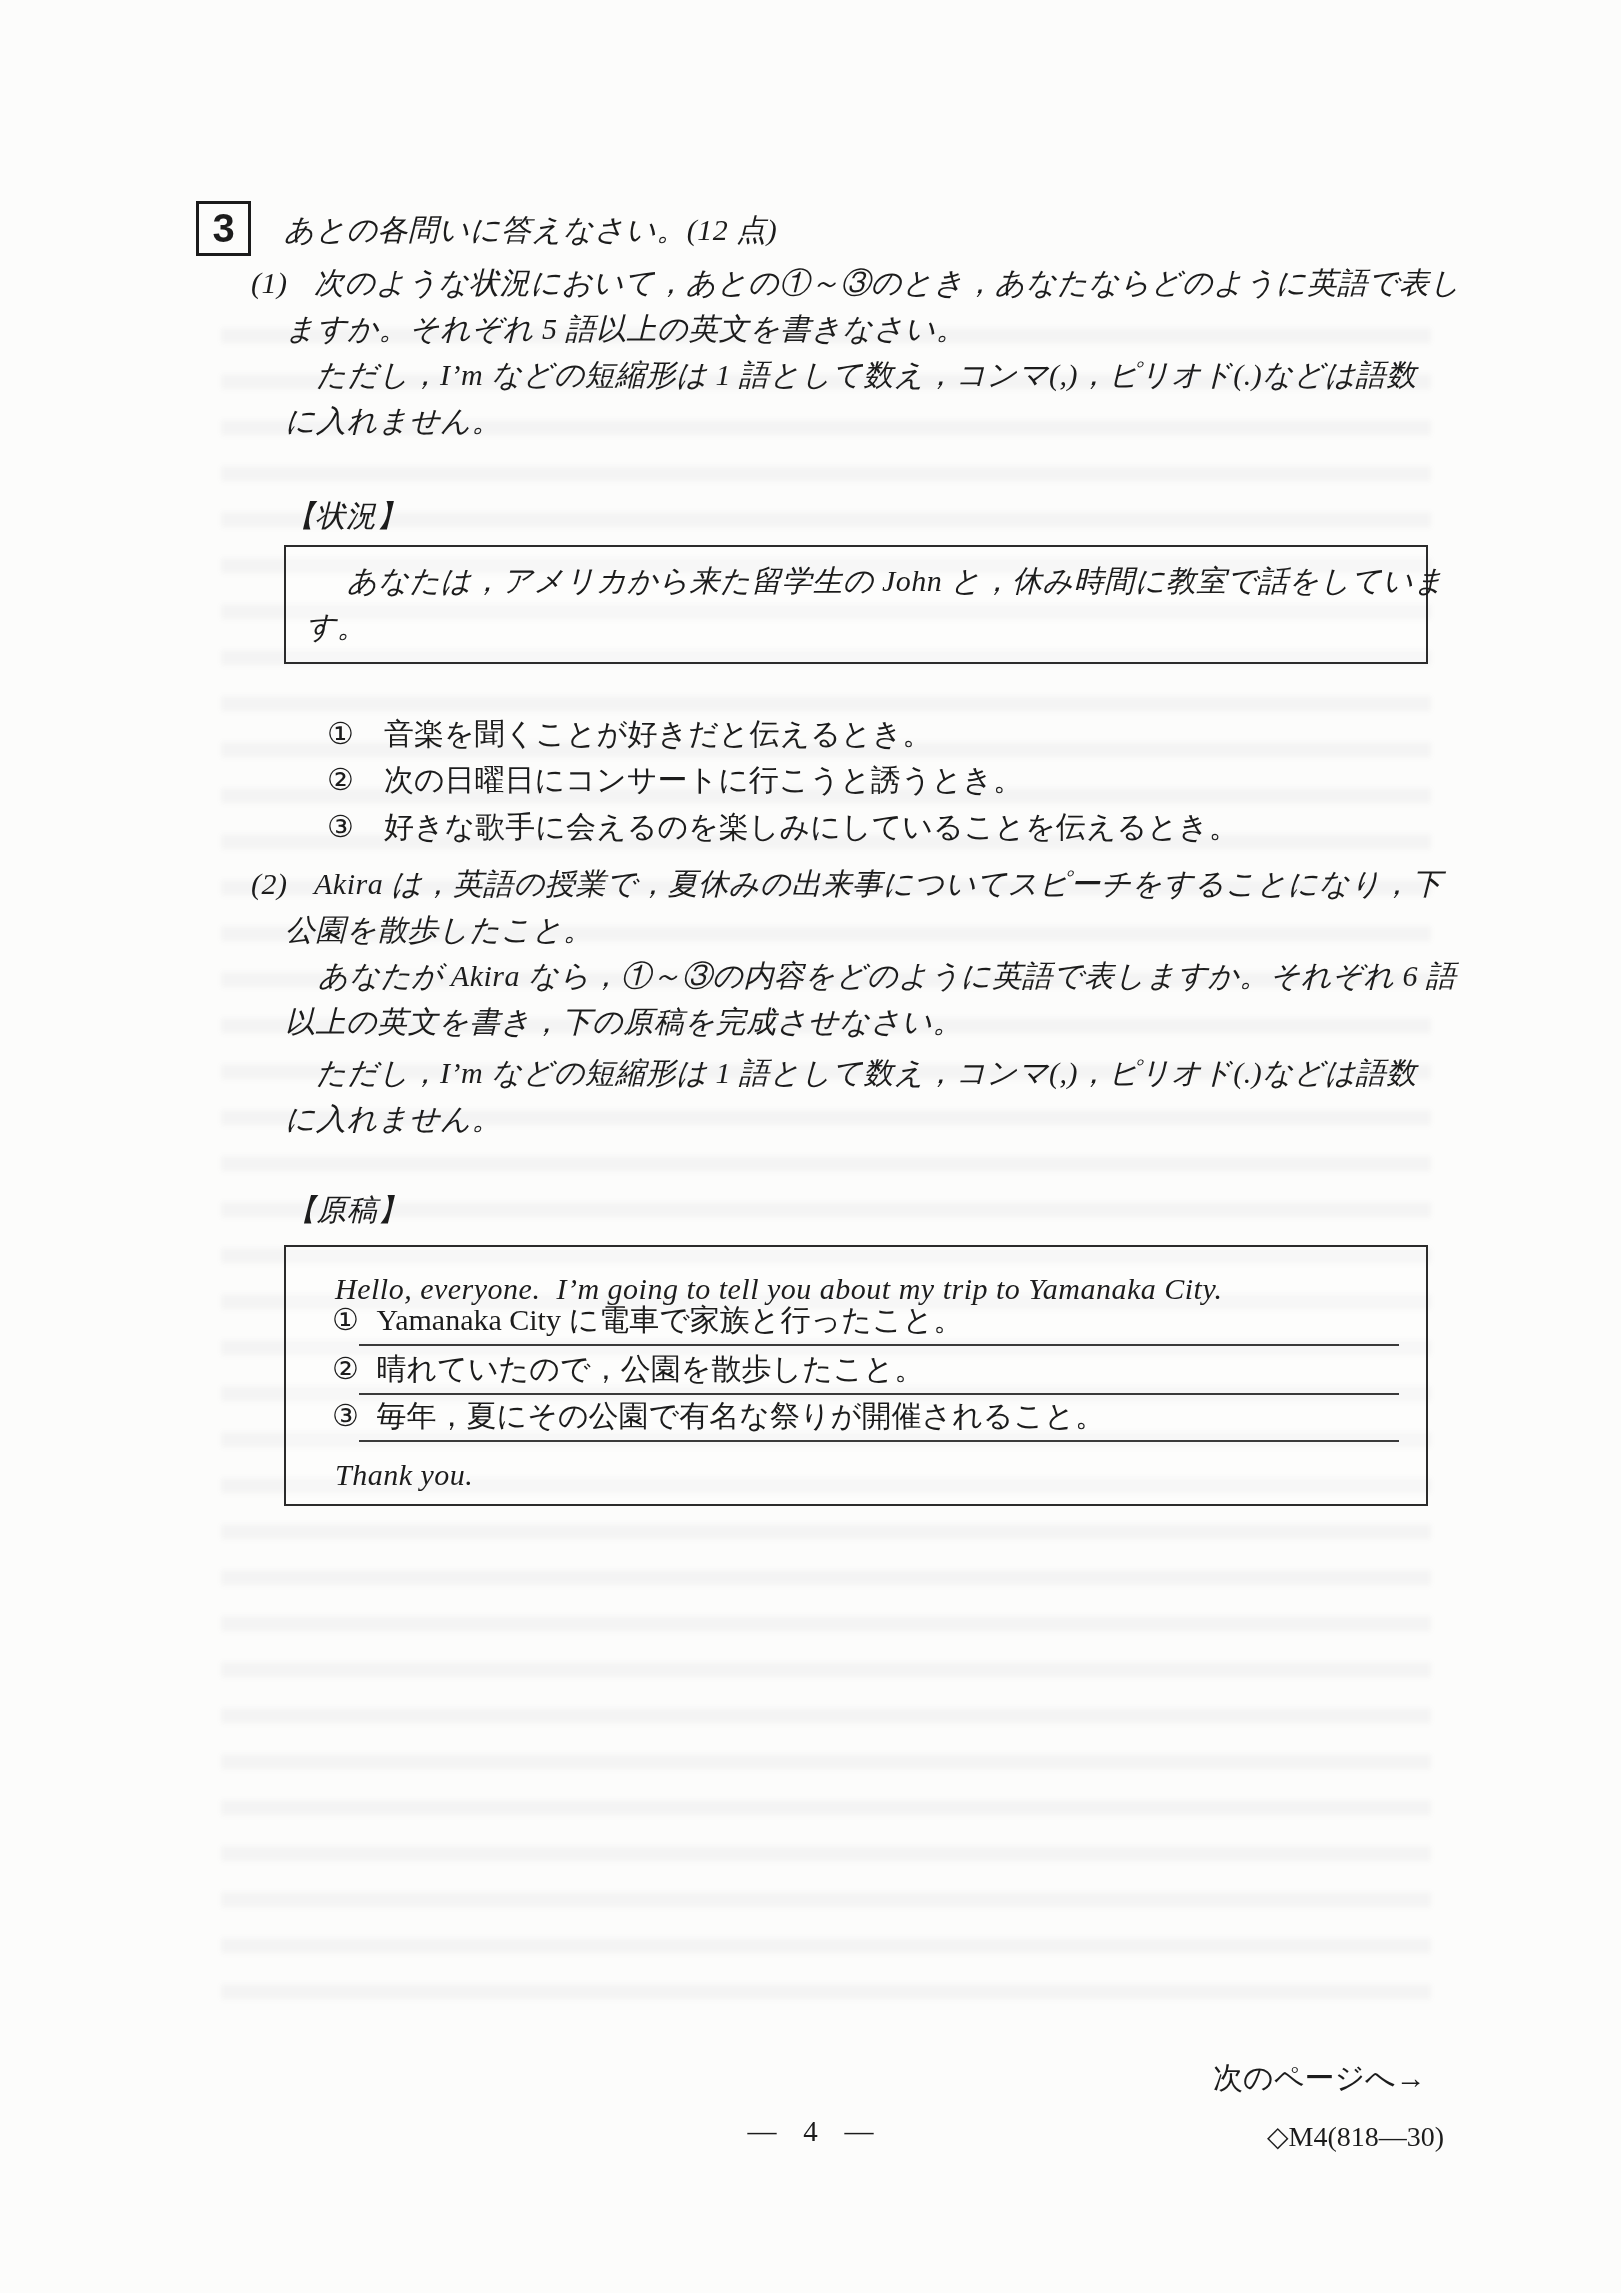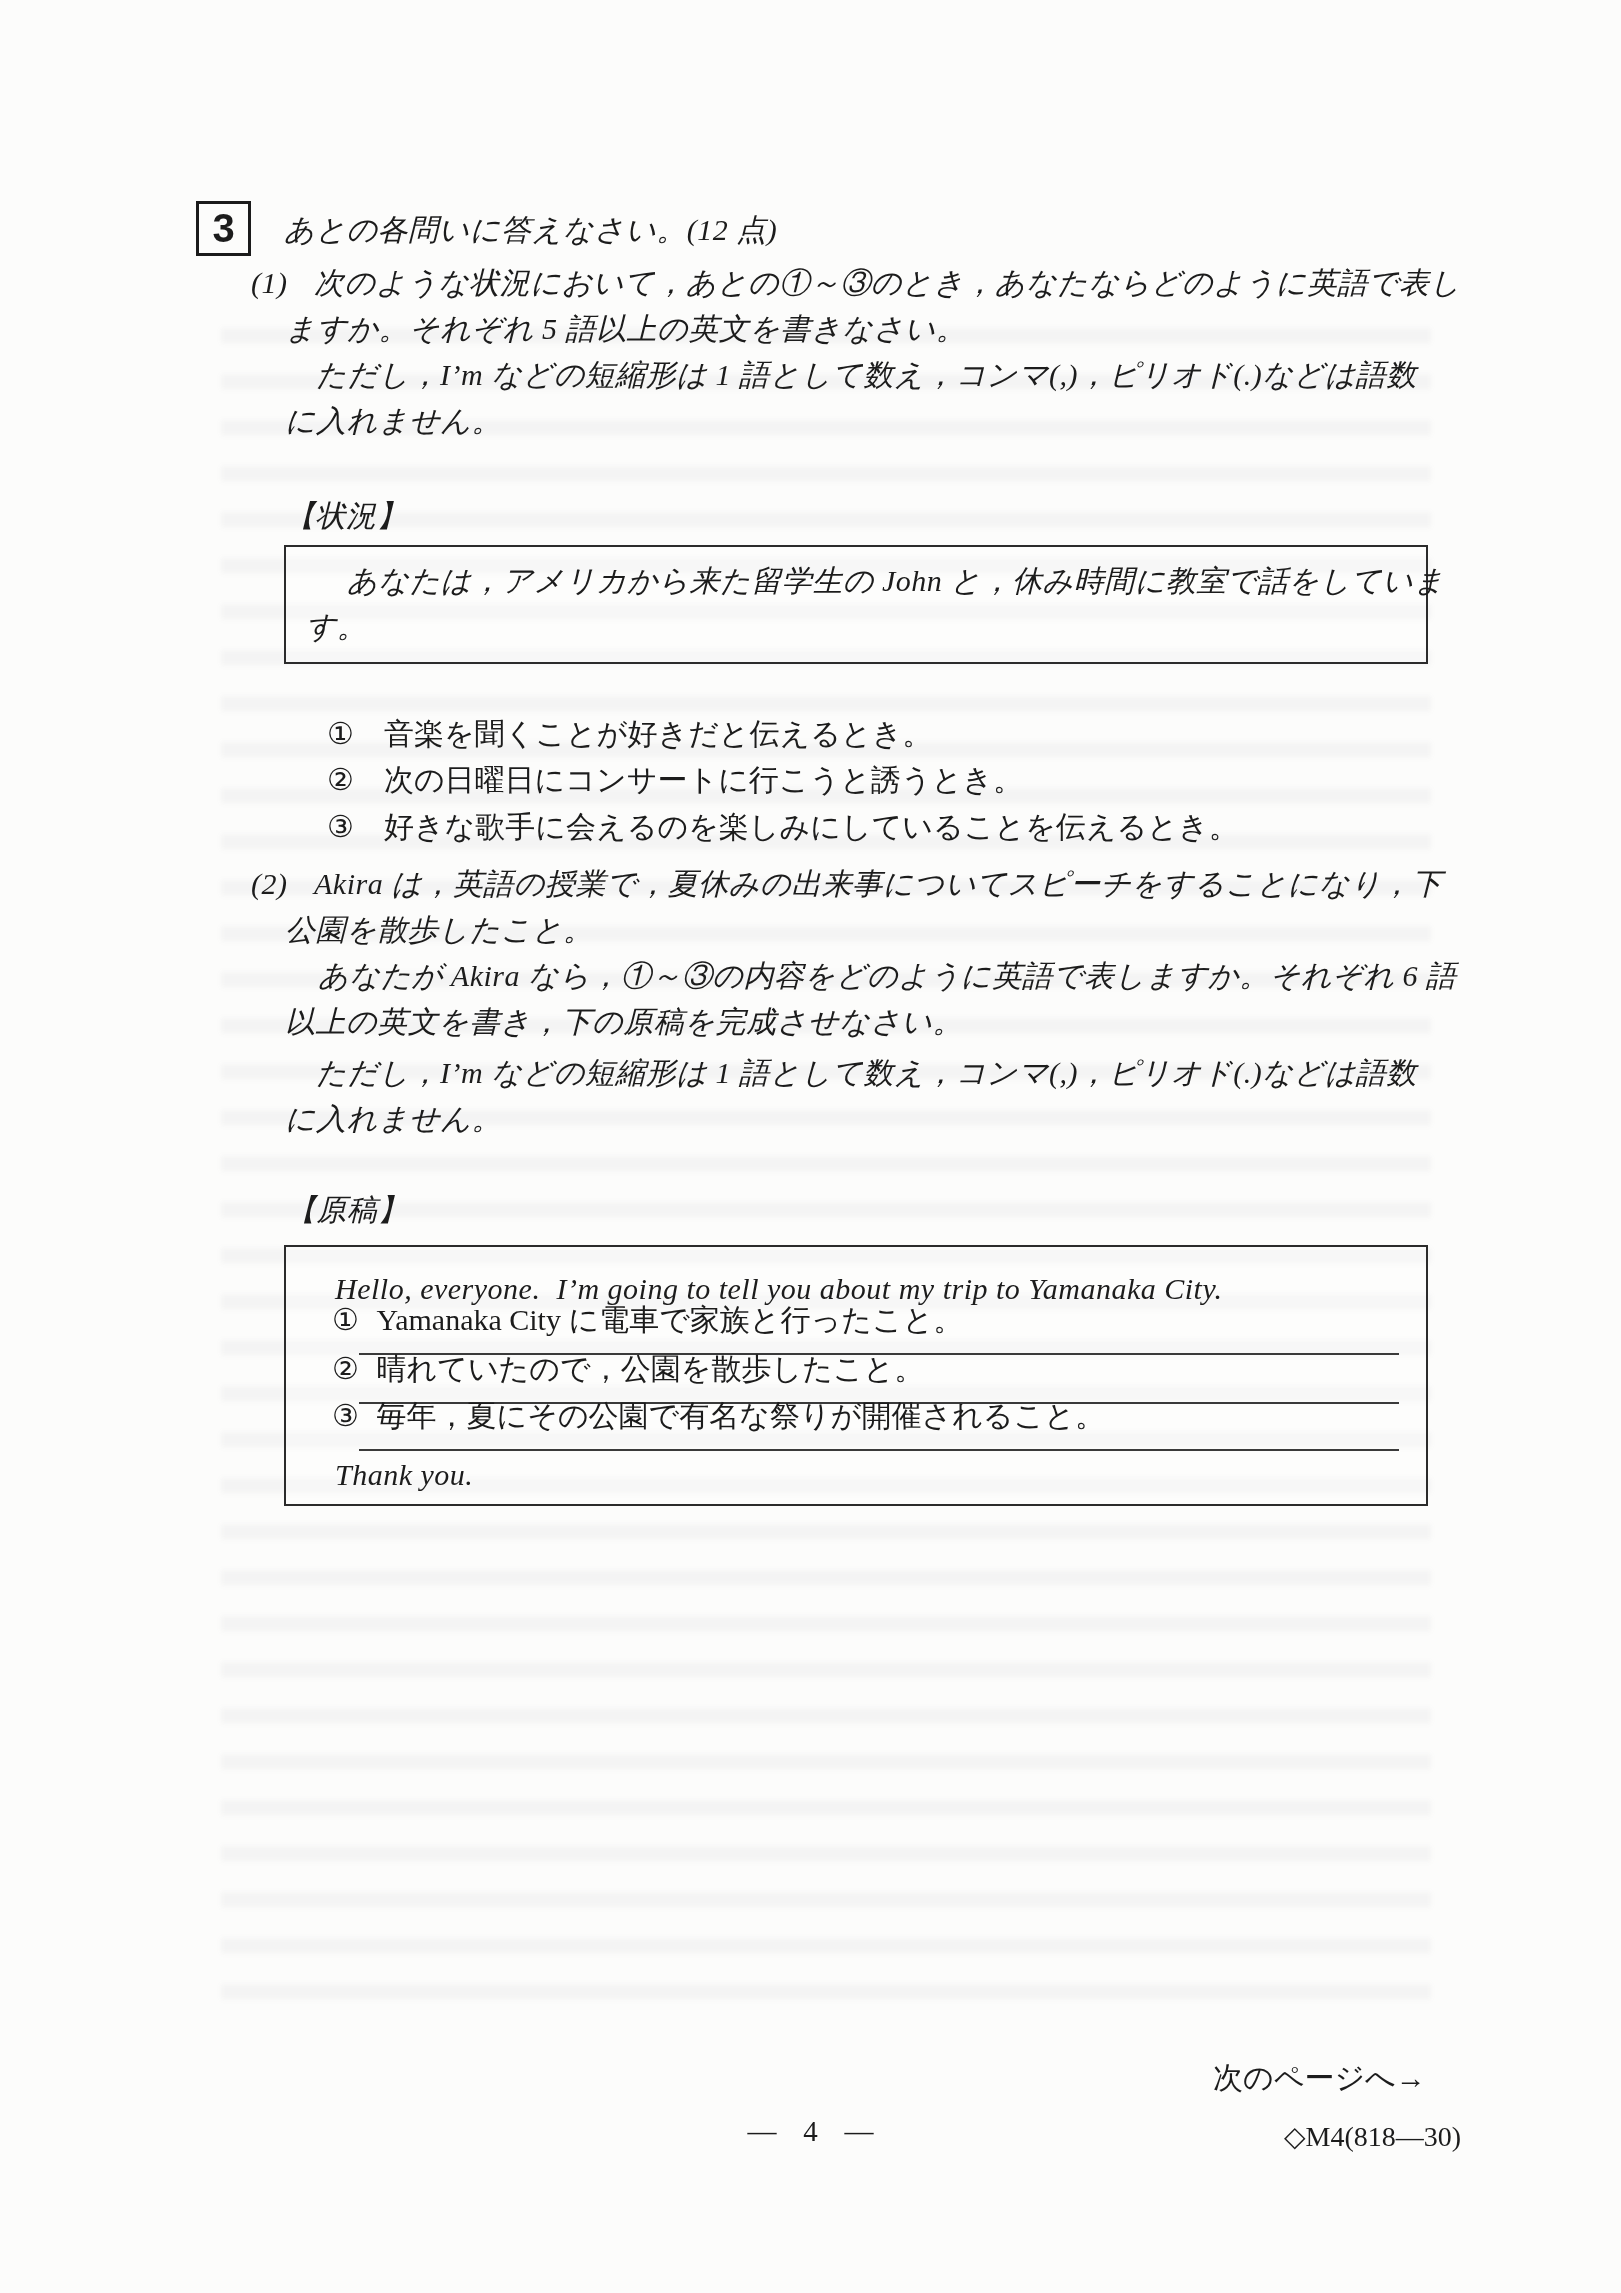--- a/index.html
+++ b/index.html
@@ -44,30 +44,30 @@
   .item{position:absolute;font-size:30px;line-height:39px;white-space:pre;}
   .item .inum{display:inline-block;margin-right:30px;}
   .gk-row{
     position:absolute;left:46px;right:27.4px;
     display:flex;align-items:baseline;
     font-size:30px;line-height:39px;white-space:pre;
   }
   .gk-num{flex:0 0 auto;}
   .gk-text{
     flex:1 1 auto;
-    padding-left:17.6px;padding-bottom:14px;
+    padding-left:17.6px;padding-bottom:5px;
     border-bottom:2px solid #3a3a3a;
     white-space:pre;
   }
   .footer-t{position:absolute;font-size:30px;line-height:37px;white-space:pre;text-align:center;}
   .page-num{
     position:absolute;left:0;right:0;top:2115px;
     text-align:center;font-size:29px;word-spacing:19.6px;white-space:pre;
   }
-  .code{position:absolute;font-size:28px;white-space:pre;margin-left:17px;}
+  .code{position:absolute;font-size:28px;white-space:pre;}
 </style>
 </head>
 <body>
 
 <div class="page">
 
   <div class="ghost"></div>
 
   <div class="qnum-box">
     <span>3</span>

